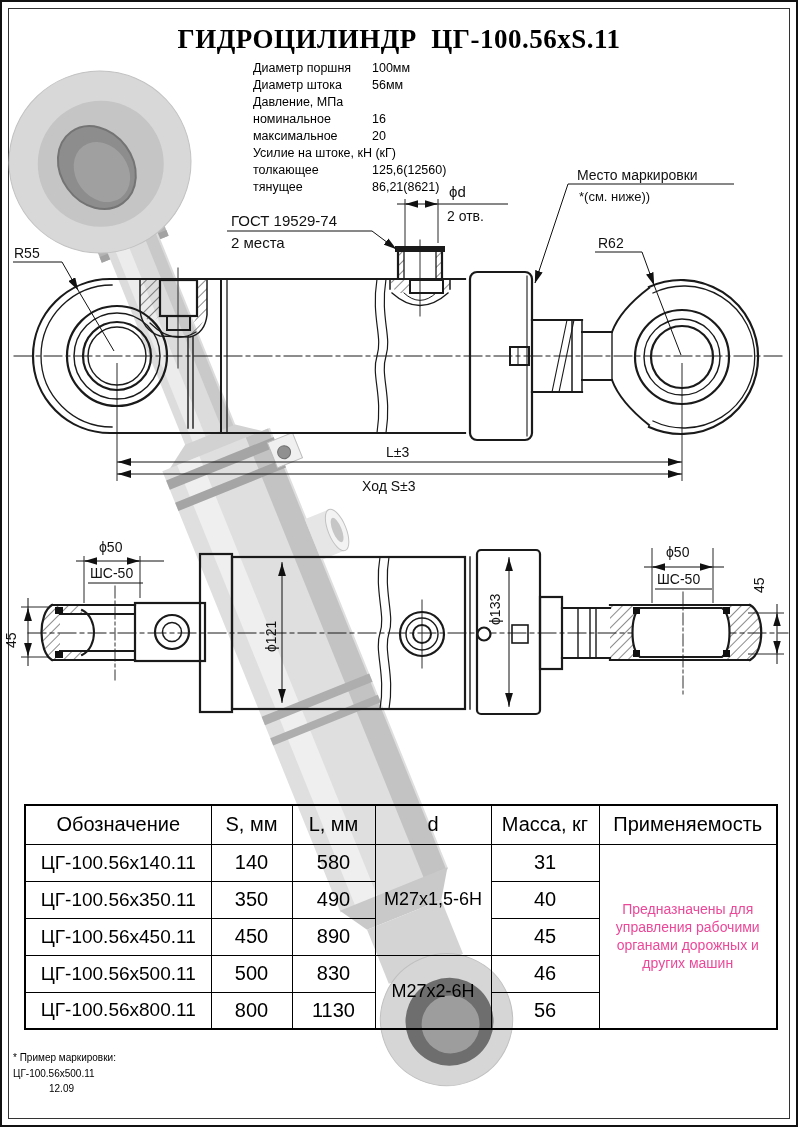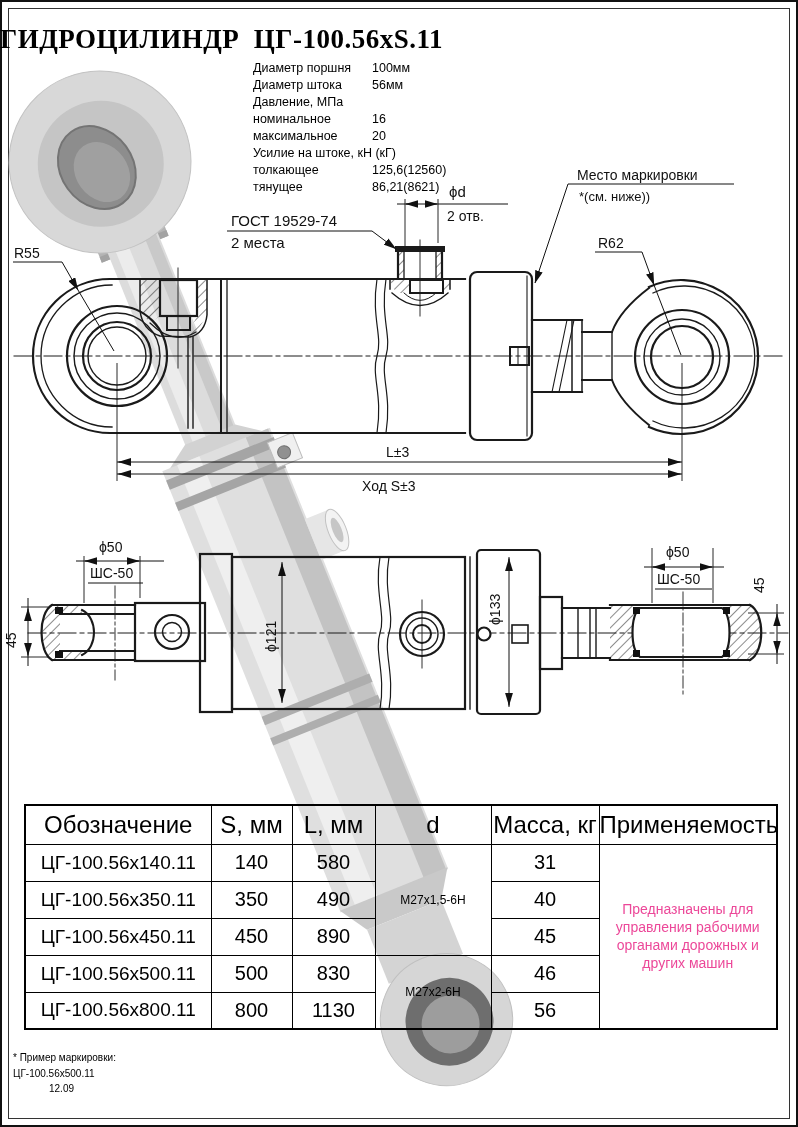--- a/index.html
+++ b/index.html
@@ -1,33 +1,33 @@
 <!DOCTYPE html>
 <html><head>
 <meta charset="utf-8">
 <style>
   html,body{margin:0;padding:0;}
   body{width:798px;height:1127px;position:relative;background:#fff;
        font-family:"Liberation Sans",sans-serif;color:#000;overflow:hidden;}
   .page-frame{position:absolute;left:0;top:0;width:794px;height:1123px;border:2px solid #111;}
   #cad{position:absolute;left:0;top:0;}
-  .title{position:absolute;top:24px;left:0;right:0;text-align:left;
+  .title{position:absolute;top:24px;left:0;right:0;text-align:center;
          font-family:"Liberation Serif",serif;font-weight:bold;font-size:27px;
          letter-spacing:.5px;white-space:pre;}
   .specs{position:absolute;left:253px;top:60px;font-size:12.5px;line-height:17px;}
   .spec-row{display:flex;white-space:pre;}
   .sl{min-width:119px;display:inline-block;}
   table.size{position:absolute;left:24px;top:804px;width:752px;border-collapse:collapse;
              table-layout:fixed;background:transparent;border:2.5px solid #000;}
   table.size th,table.size td{border:1.6px solid #000;text-align:center;padding:0;
              overflow:hidden;font-weight:normal;background:transparent;}
-  th.h{font-size:24px;}
+  th.h{font-size:20px;}
   td.des{font-size:19px;text-align:left;padding-left:3px;white-space:nowrap;}
   td.num{font-size:20px;}
-  td.dval{font-size:12px;white-space:nowrap;}
+  td.dval{font-size:18px;white-space:nowrap;}
   td.app{font-size:14px;line-height:18px;color:#ec4899;padding:0 2px;}
   .footer{position:absolute;left:13px;top:1050px;font-size:10px;line-height:1.55;}
   .footer .ind{margin-left:36px;}
   svg text{fill:#111;font-family:"Liberation Sans",sans-serif;}
   .f13{font-size:13px}.f14{font-size:14px}.f15{font-size:15px}
 </style>
 </head>
 <body>
 
 <svg id="cad" width="798" height="1127" viewBox="0 0 798 1127">

